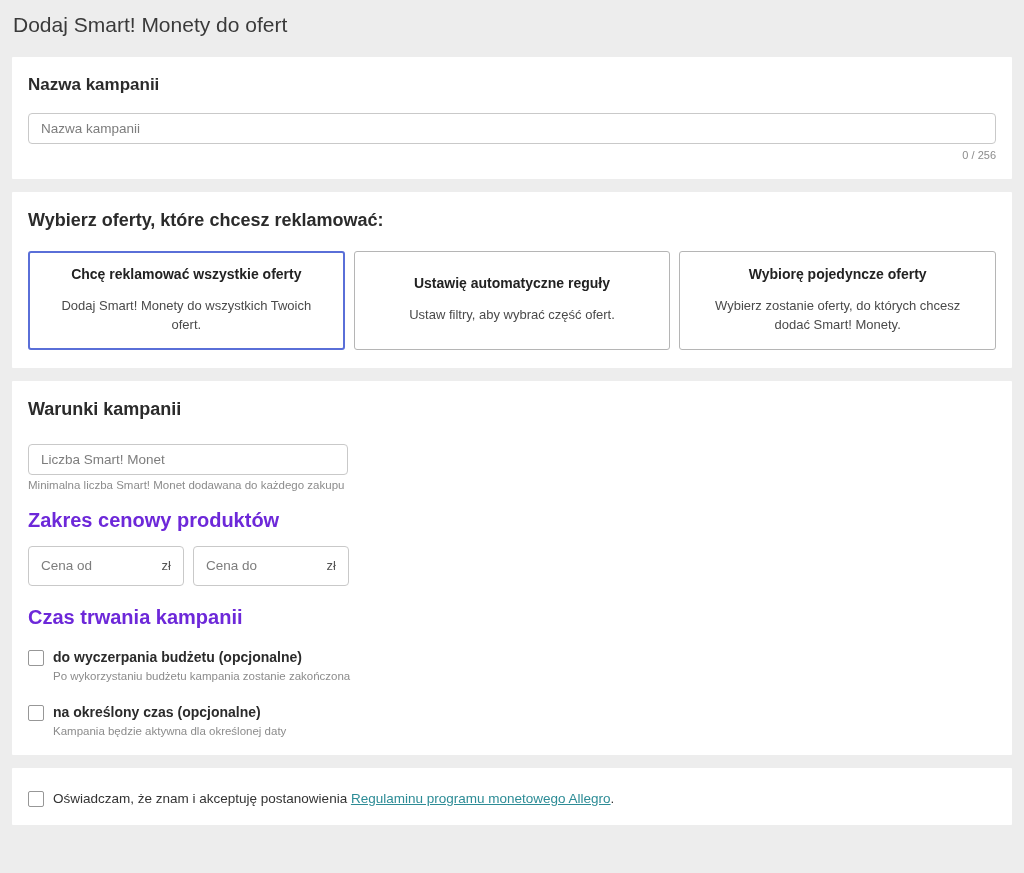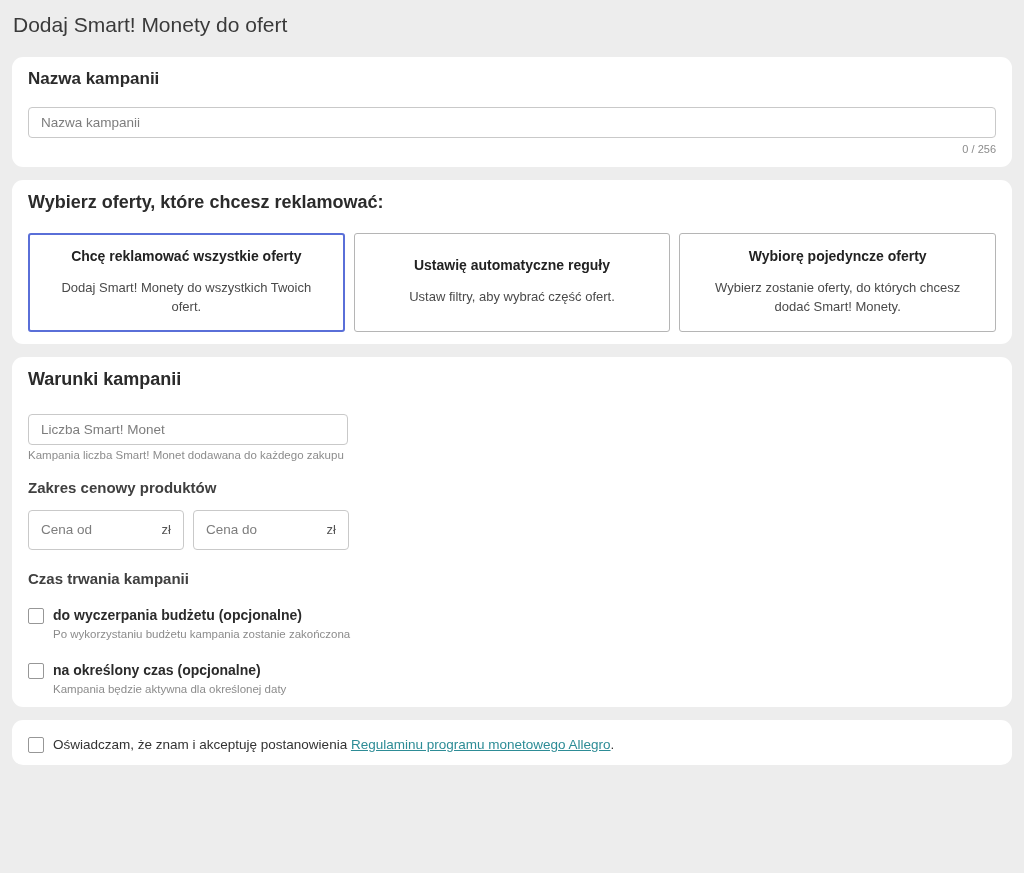--- a/index.html
+++ b/index.html
@@ -13,33 +13,33 @@
   .page { padding: 10px 12px 12px 12px; }
   .page-title {
     font-size: 21px;
     font-weight: 400;
     color: #3a3a3a;
     margin: 3px 0 20px 1px;
   }
   .card {
     background: #fff;
     margin-bottom: 13px;
-    padding: 12px 16px;
-    border-radius: 11px;
+    padding: 18px 16px;
+    border-radius: 1px;
   }
   .card-heading {
     font-size: 17px;
     font-weight: 700;
     color: #2b2b2b;
     margin-bottom: 18px;
   }
   .sub-heading {
-    font-size: 15px;
-    font-weight: 700;
-    color: #404040;
+    font-size: 20px;
+    font-weight: 700;
+    color: #6d28d9;
     margin: 18px 0 14px 0;
   }
   .text-input {
     width: 100%;
     height: 31px;
     border: 1px solid #c9c9c9;
     border-radius: 4px;
     padding: 0 12px;
     font-family: "Liberation Sans", sans-serif;
     font-size: 13.5px;
@@ -190,21 +190,21 @@
         <div class="tile-title">Wybiorę pojedyncze oferty</div>
         <div class="tile-desc" style="max-width:290px;">Wybierz zostanie oferty, do których chcesz dodać Smart! Monety.</div>
       </div>
     </div>
   </div>
 
   <div class="card">
     <h2 class="card-heading" style="font-size:18px; margin-bottom:24px;">Warunki kampanii</h2>
 
     <input type="text" class="text-input coins-input" placeholder="Liczba Smart! Monet" style="">
-    <div class="helper-text">Kampania liczba Smart! Monet dodawana do każdego zakupu</div>
+    <div class="helper-text">Minimalna liczba Smart! Monet dodawana do każdego zakupu</div>
 
     <h3 class="sub-heading">Zakres cenowy produktów</h3>
     <div class="price-row">
       <div class="price-field">
         <input type="text" placeholder="Cena od" style="">
         <span class="currency">zł</span>
       </div>
       <div class="price-field">
         <input type="text" placeholder="Cena do" style="">
         <span class="currency">zł</span>

